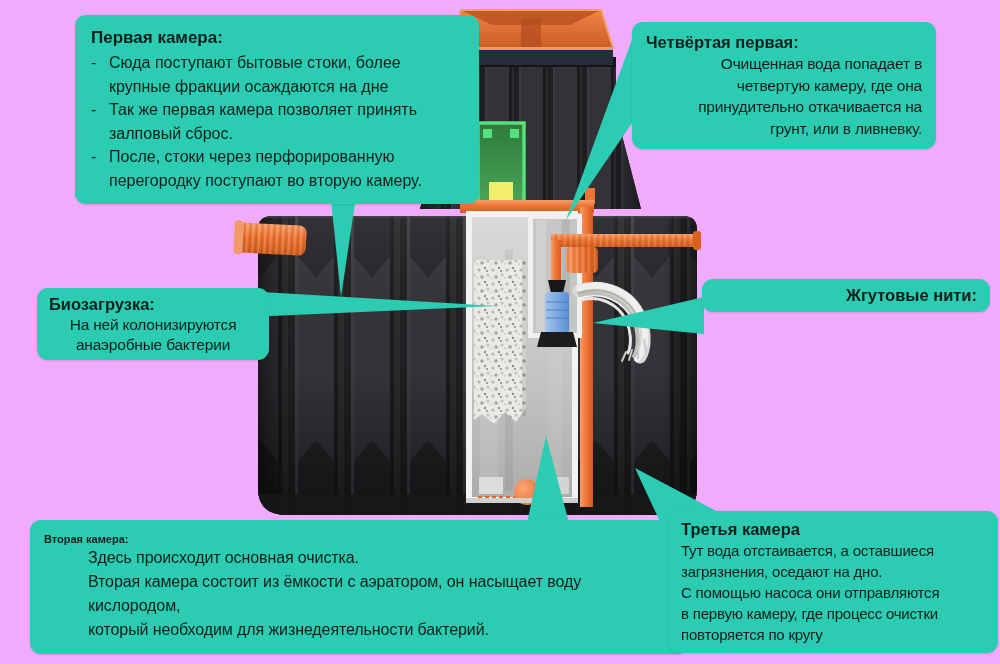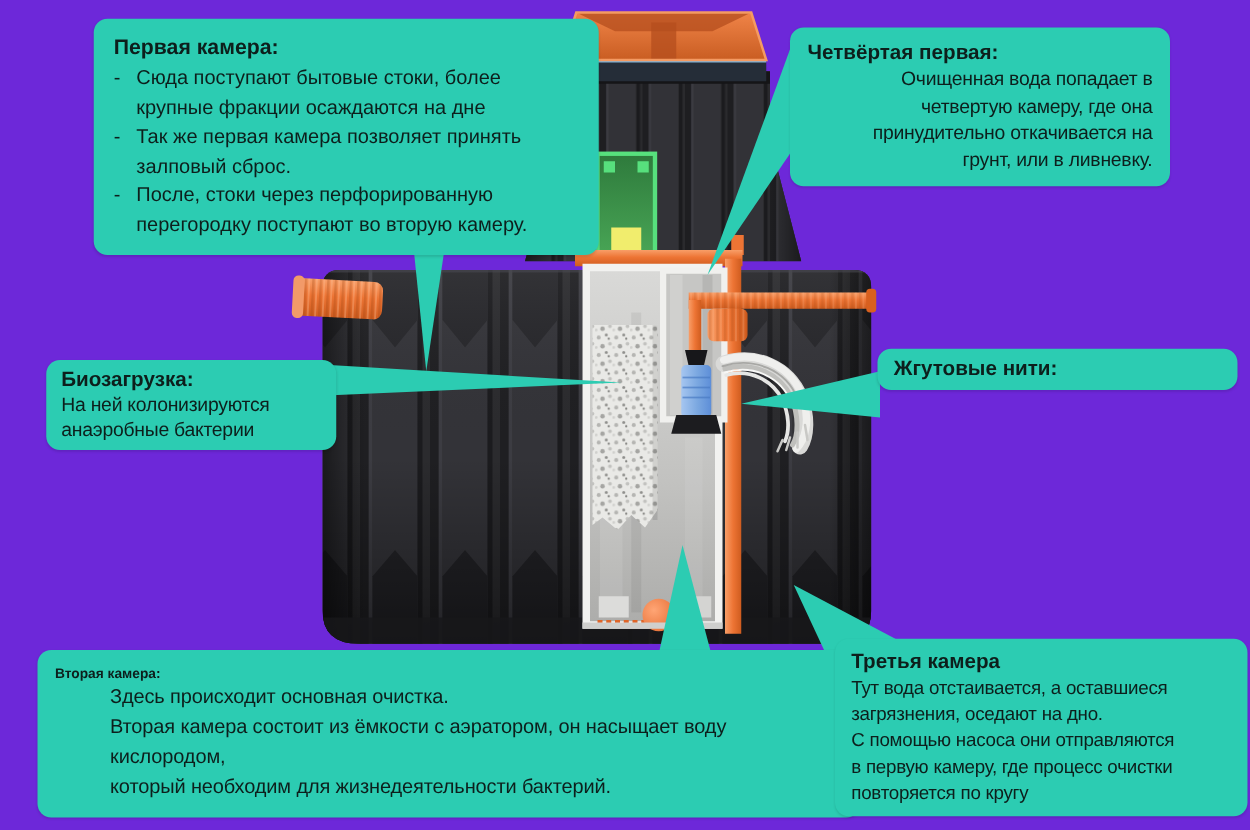--- a/index.html
+++ b/index.html
@@ -1,40 +1,40 @@
 <!DOCTYPE html>
 <html lang="ru" style="--callout-teal: #2cccb2; --text-dark: #0d1f1c; --tank-dark: #2b2b2e; --pipe-orange: #ed7434; --hatch-orange: #e4702f; --compressor-green: #57e07d; --float-yellow: #f1ed6d; --pump-blue: #7aa7e0; --cutaway-gray: #c4c4c2; --teal: #2cccb2;"><head>
 <meta charset="utf-8">
 <style>
   html,body{margin:0;padding:0;background:#ffffff;}
   #stage{
-    position:relative;width:1000px;height:664px;overflow:hidden;background:#6d28d9;
+    position:relative;width:1000px;height:664px;overflow:hidden;background:#f0abfc;
     font-family:"Liberation Sans","DejaVu Sans",sans-serif;
   }
   #diagram-svg{position:absolute;left:0;top:0;z-index:1;}
   .callout{
     position:absolute;z-index:2;background:var(--teal,#2cccb2);
     border-radius:11px;color:#0d1f1c;box-shadow:0 1px 2px rgba(0,0,0,.12);
   }
   .c-title{font-weight:bold;font-size:16.5px;line-height:1.3;}
   .c-body{font-size:15.5px;line-height:1.4;white-space:pre-line;letter-spacing:-0.2px;}
   
   #c1{left:75px;top:15px;width:372px;padding:12px 16px;}
   #c1 .c-title{font-size:17px;margin-bottom:2px;}
   .b-row{display:flex;font-size:16px;line-height:1.47;}
   .dash{width:18px;flex:0 0 18px;}
   .b-text{white-space:pre-line;}
   
   #c2{left:632px;top:22px;width:276px;padding:10px 14px;}
   #c2 .c-body{line-height:1.38;text-align:right;}
   
   #c3{left:37px;top:288px;width:208px;padding:6px 12px;}
-  #c3 .c-body{line-height:1.25;}
-  
-  #c4{left:702px;top:279px;width:262px;padding:6px 13px;}
+  #c3 .c-body{line-height:1.25;text-align:center;}
+  
+  #c4{left:702px;top:279px;width:262px;padding:6px 13px;text-align:right;}
   #c4 .c-body{line-height:1.35;}
   
   #c5{left:30px;top:520px;width:630px;padding:12px 14px;}
   #c5 .c-body{font-size:16px;line-height:1.5;letter-spacing:-0.1px;margin-left:44px;}
   #c5 .c-title{font-size:11px;}
   
   #c6{left:668px;top:511px;width:304px;padding:8px 13px;}
   #c6 .c-body{font-size:15px;line-height:1.4;}
 </style>
 </head>

